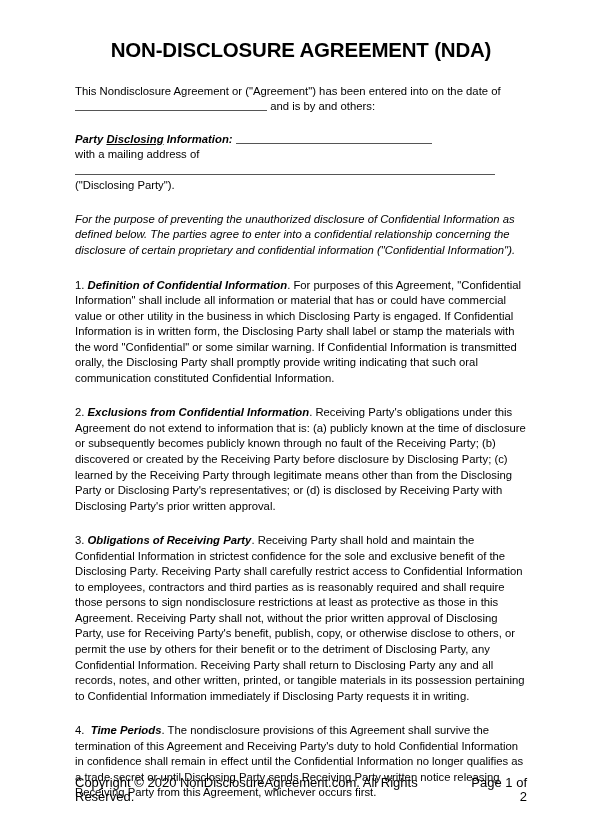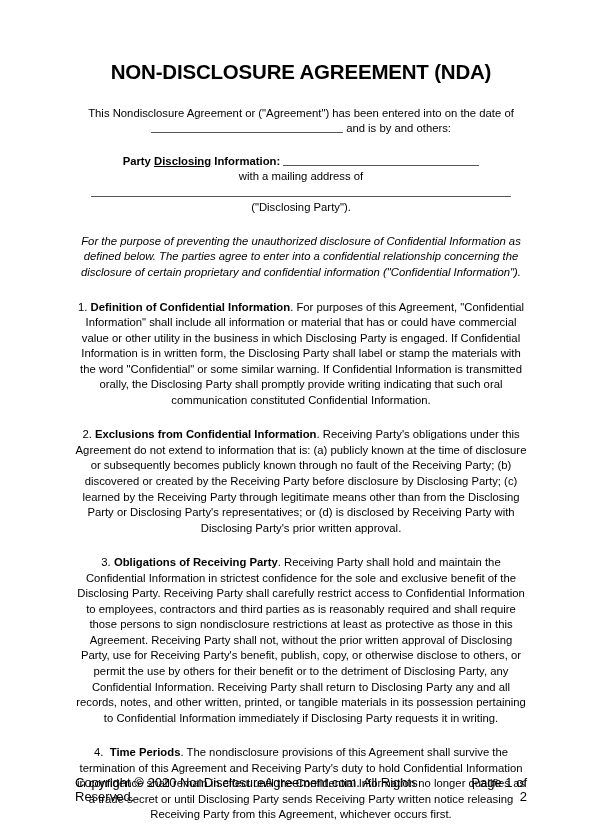--- a/index.html
+++ b/index.html
@@ -25,49 +25,50 @@
     left: 75px;
     top: 0;
     width: 452px;
   }
   .doc-title {
     font-size: 20.5px;
     font-weight: bold;
     text-align: center;
     letter-spacing: -0.2px;
     margin: 0;
-    padding-top: 60px;
+    padding-top: 38px;
     padding-bottom: 0;
     line-height: 1.2;
     white-space: nowrap;
   }
   p {
     margin: 0;
     font-size: 11.3px;
     line-height: 15.55px;
-    text-align: center;
+    text-align: left;
   }
   .intro {
     margin-top: 21px;
   }
   .party-block {
     margin-top: 17px;
   }
   .party-block.second {
     margin-top: 17px;
   }
   .body-para {
     margin-top: 18px;
     font-style: italic;
   }
   .s-gap {
     margin-top: 19px;
   }
   b, strong {
     font-weight: bold;
+    font-style: italic;
   }
   .u {
     text-decoration: underline;
   }
   
   .blank {
     display: inline-block;
     border-bottom: 1px solid #555555;
     vertical-align: baseline;
     height: 11px;

